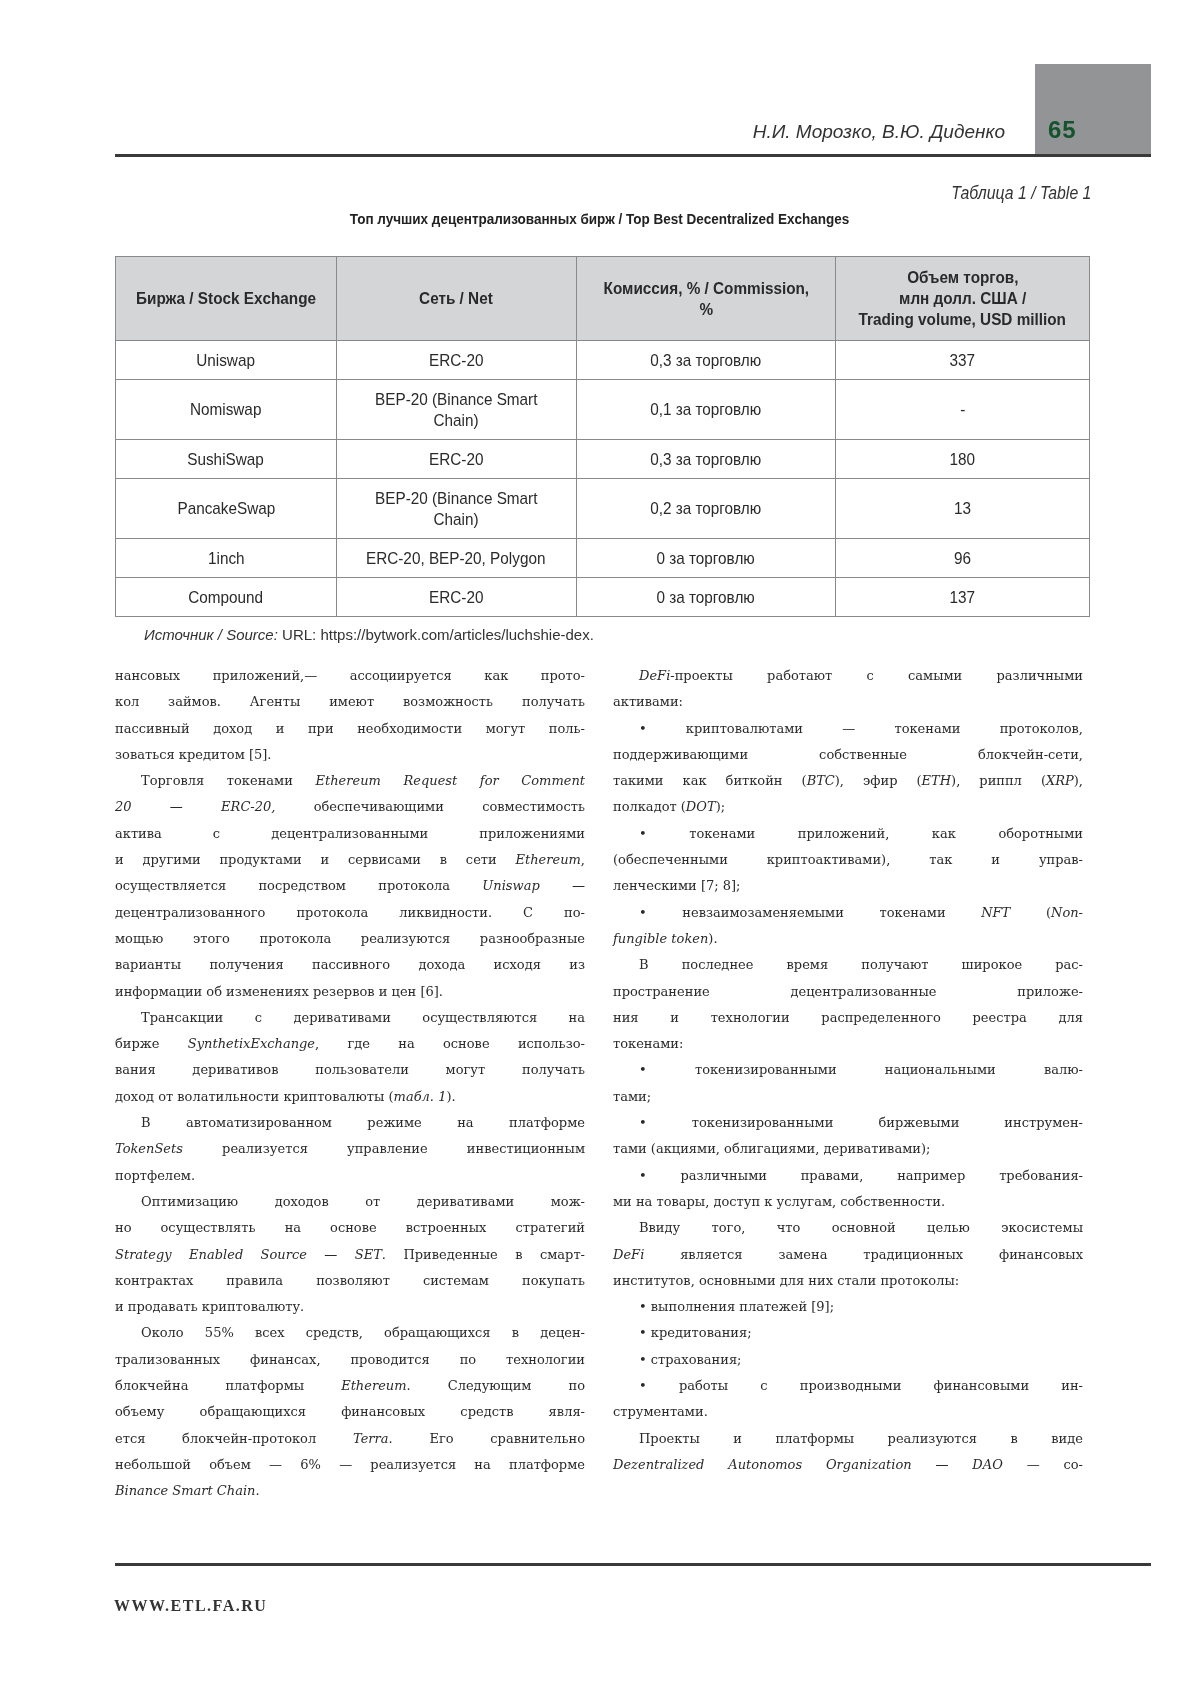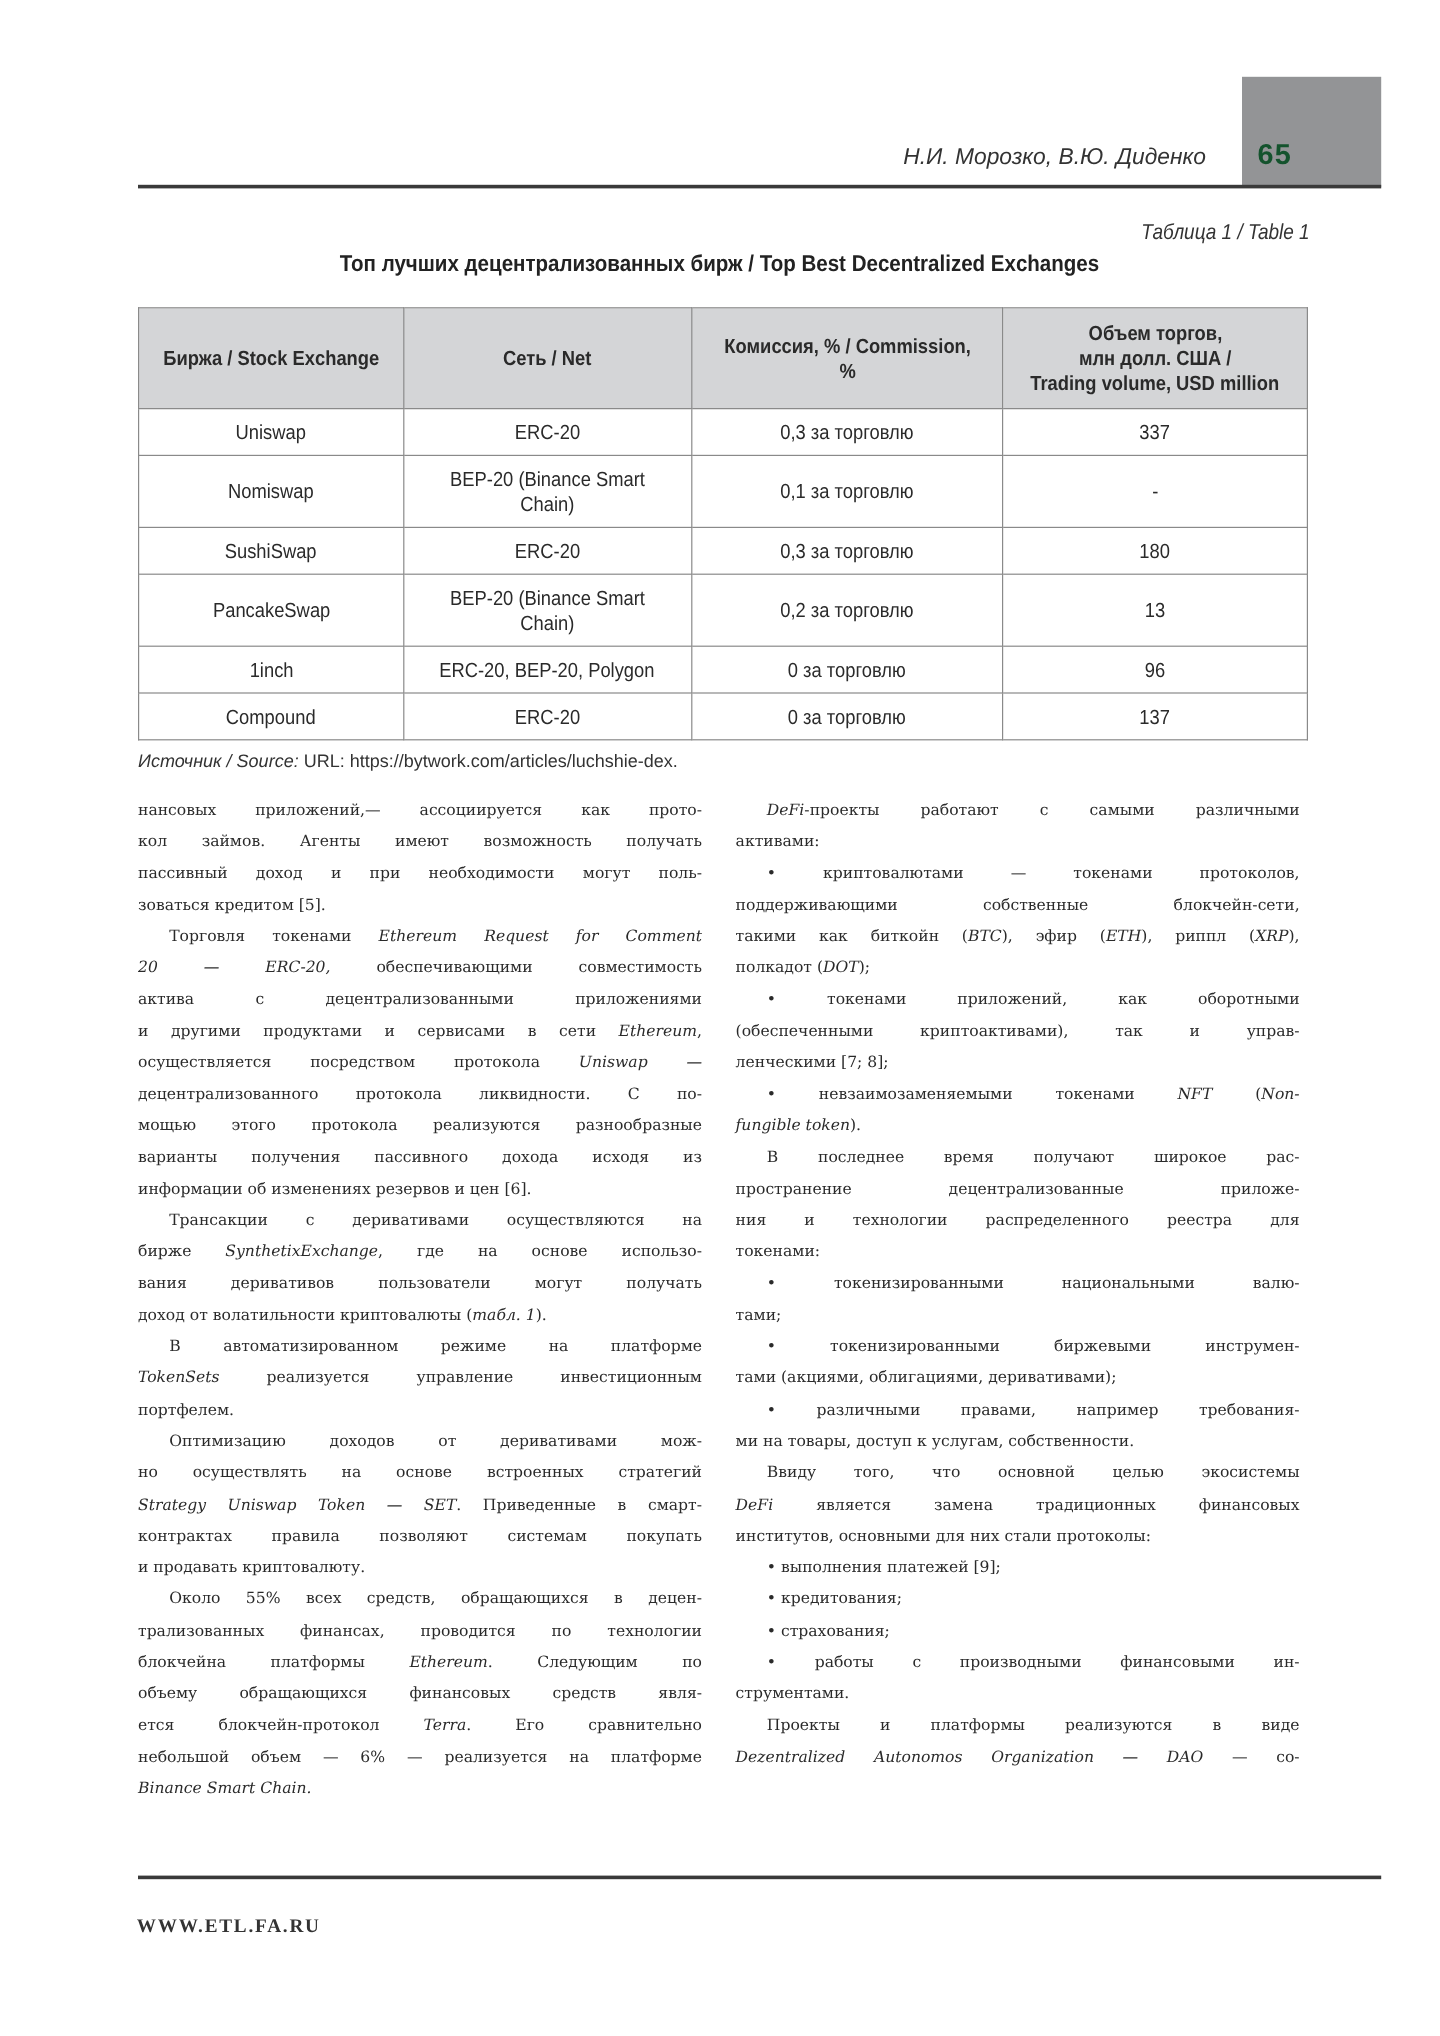--- a/index.html
+++ b/index.html
@@ -26,21 +26,21 @@
       background: #3a3a3a;
     }
 
     .table-label {
       position: absolute; right: 109px; top: 183px;
       font-family: "Liberation Sans", sans-serif; font-style: italic; font-size: 18px; color: #333;
       transform: scaleX(0.88); transform-origin: right center;
     }
     .table-title {
       position: absolute; left: 0; width: 1200px; top: 210px; text-align: center;
-      font-family: "Liberation Sans", sans-serif; font-weight: bold; font-size: 19px; color: #222;
+      font-family: "Liberation Sans", sans-serif; font-weight: bold; font-size: 15px; color: #222;
     }
 
     table.dex {
       position: absolute; left: 115px; top: 256px; width: 975px;
       border-collapse: collapse;
       font-family: "Liberation Sans", sans-serif; font-size: 17px; color: #2a2a2a;
     }
     table.dex th, table.dex td {
       border: 1.5px solid #8a8a8a; text-align: center; vertical-align: middle;
       padding: 0 6px; line-height: 21px;
@@ -49,21 +49,21 @@
       background: #d4d5d7; font-weight: bold; height: 84px; font-size: 17px;
     }
     table.dex td { height: 39px; }
     table.dex tr.tall td { height: 60px; }
     .cond { display: inline-block; transform: scaleX(0.9); }
 
     .source {
       position: absolute; left: 115px; top: 626px;
       font-family: "Liberation Sans", sans-serif; font-size: 15px; color: #333;
     }
-    .source i { font-style: italic; }
+    .source i { font-style: italic; margin-left: 29px; }
 
     .col {
       position: absolute; top: 663px; width: 470px;
       font-family: "DejaVu Serif", serif; font-size: 13px; line-height: 26.3px;
       color: #2a2a2a; text-align: justify;
     }
     .col.left { left: 115px; }
     .col.right { left: 613px; }
     .col i { font-style: italic; }
     .col .line { display: block; text-align: justify; text-align-last: justify; white-space: nowrap; }
@@ -168,21 +168,21 @@
   <span class="line last">информации об изменениях резервов и цен [6].</span>
   <span class="line" style="padding-left:26px">Трансакции с деривативами осуществляются на</span>
   <span class="line"><span>бирже </span><i>SynthetixExchange</i><span>, где на основе использо-</span></span>
   <span class="line">вания деривативов пользователи могут получать</span>
   <span class="line last"><span>доход от волатильности криптовалюты (</span><i>табл. 1</i><span>).</span></span>
   <span class="line" style="padding-left:26px">В автоматизированном режиме на платформе</span>
   <span class="line"><i>TokenSets</i><span> реализуется управление инвестиционным</span></span>
   <span class="line last">портфелем.</span>
   <span class="line" style="padding-left:26px">Оптимизацию доходов от деривативами мож-</span>
   <span class="line">но осуществлять на основе встроенных стратегий</span>
-  <span class="line"><i>Strategy Uniswap Token — SET</i><span>. Приведенные в смарт-</span></span>
+  <span class="line"><i>Strategy Enabled Source — SET</i><span>. Приведенные в смарт-</span></span>
   <span class="line">контрактах правила позволяют системам покупать</span>
   <span class="line last">и продавать криптовалюту.</span>
   <span class="line" style="padding-left:26px">Около 55% всех средств, обращающихся в децен-</span>
   <span class="line">трализованных финансах, проводится по технологии</span>
   <span class="line"><span>блокчейна платформы </span><i>Ethereum</i><span>. Следующим по</span></span>
   <span class="line">объему обращающихся финансовых средств явля-</span>
   <span class="line"><span>ется блокчейн-протокол </span><i>Terra</i><span>. Его сравнительно</span></span>
   <span class="line">небольшой объем — 6% — реализуется на платформе</span>
   <span class="line last"><i>Binance Smart Chain.</i></span>
 </div>

